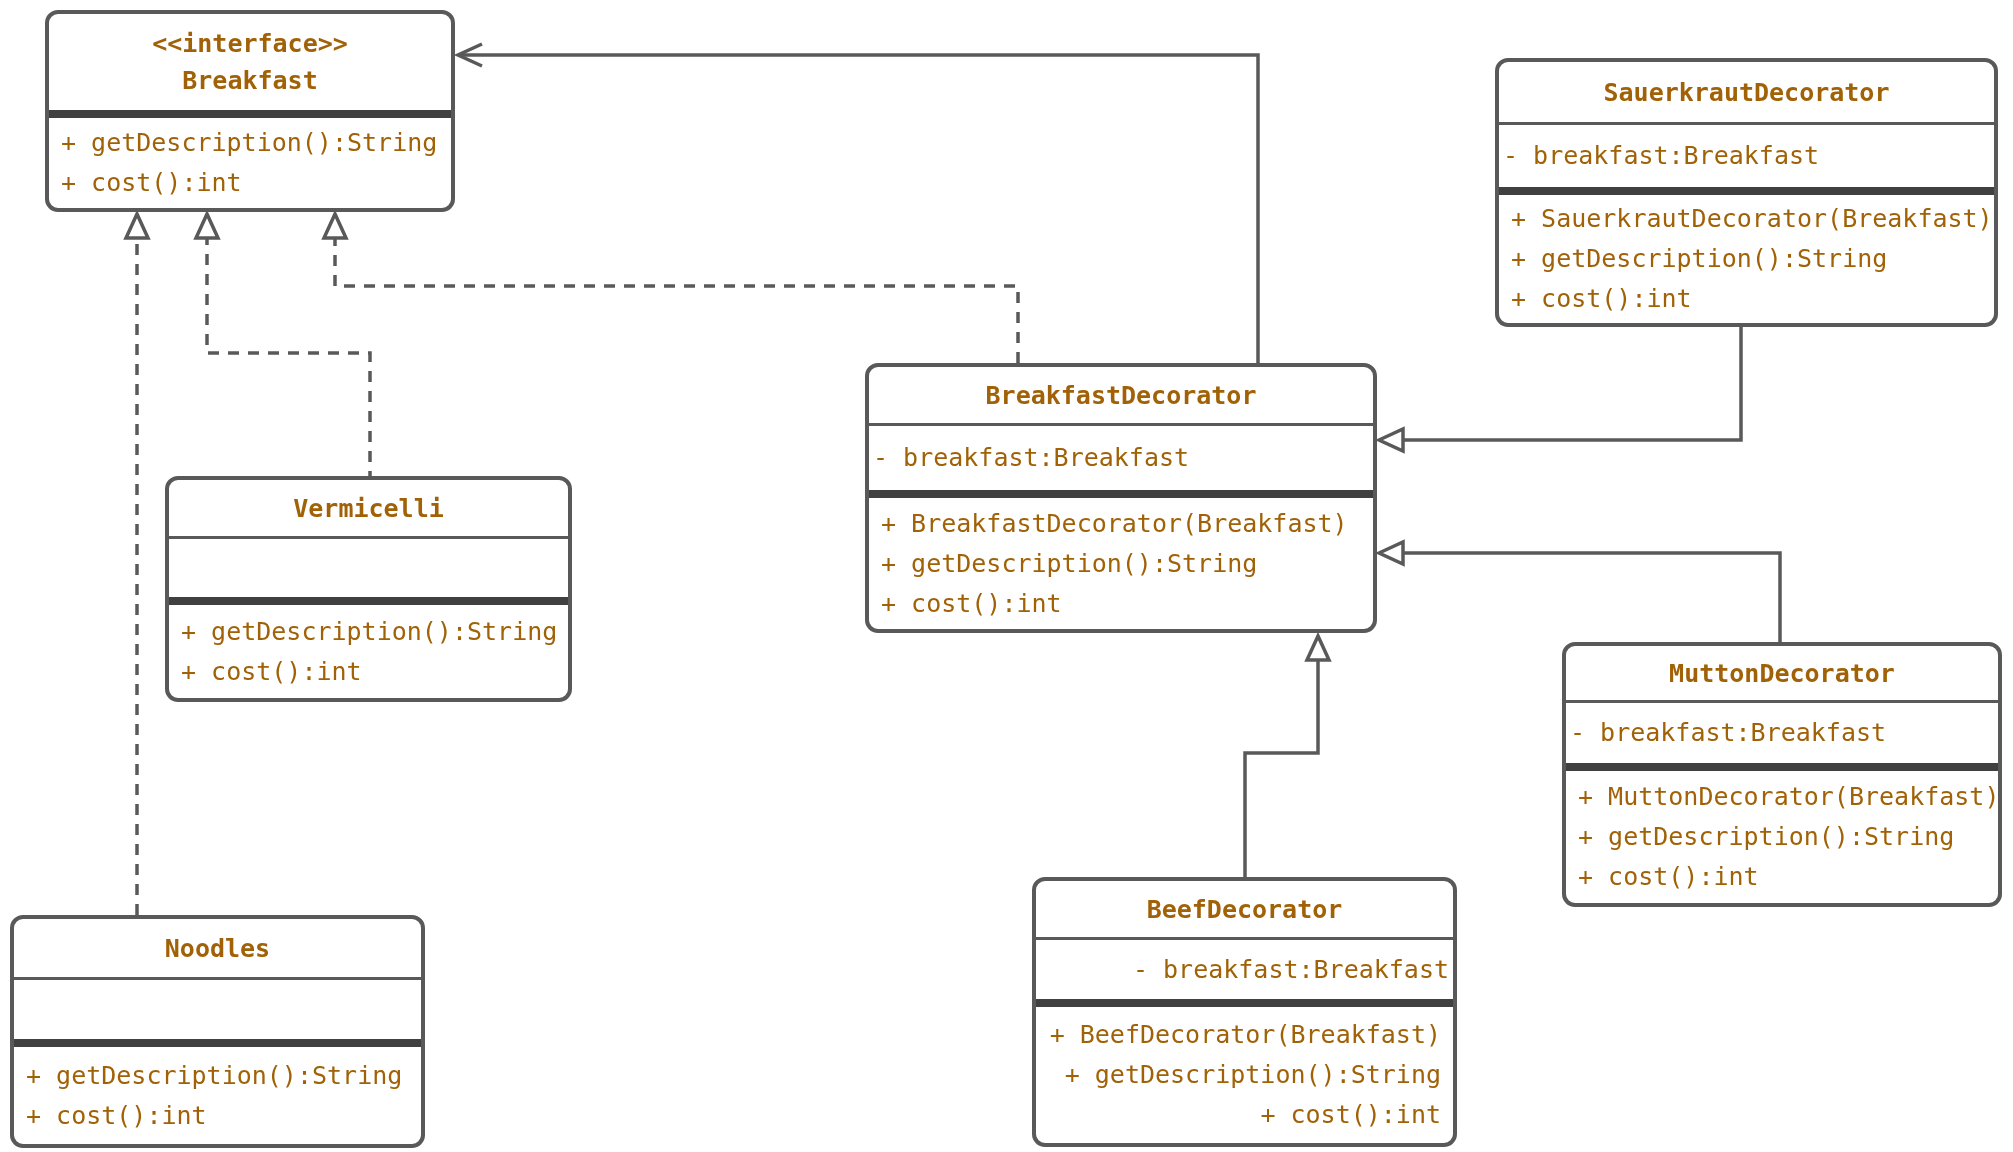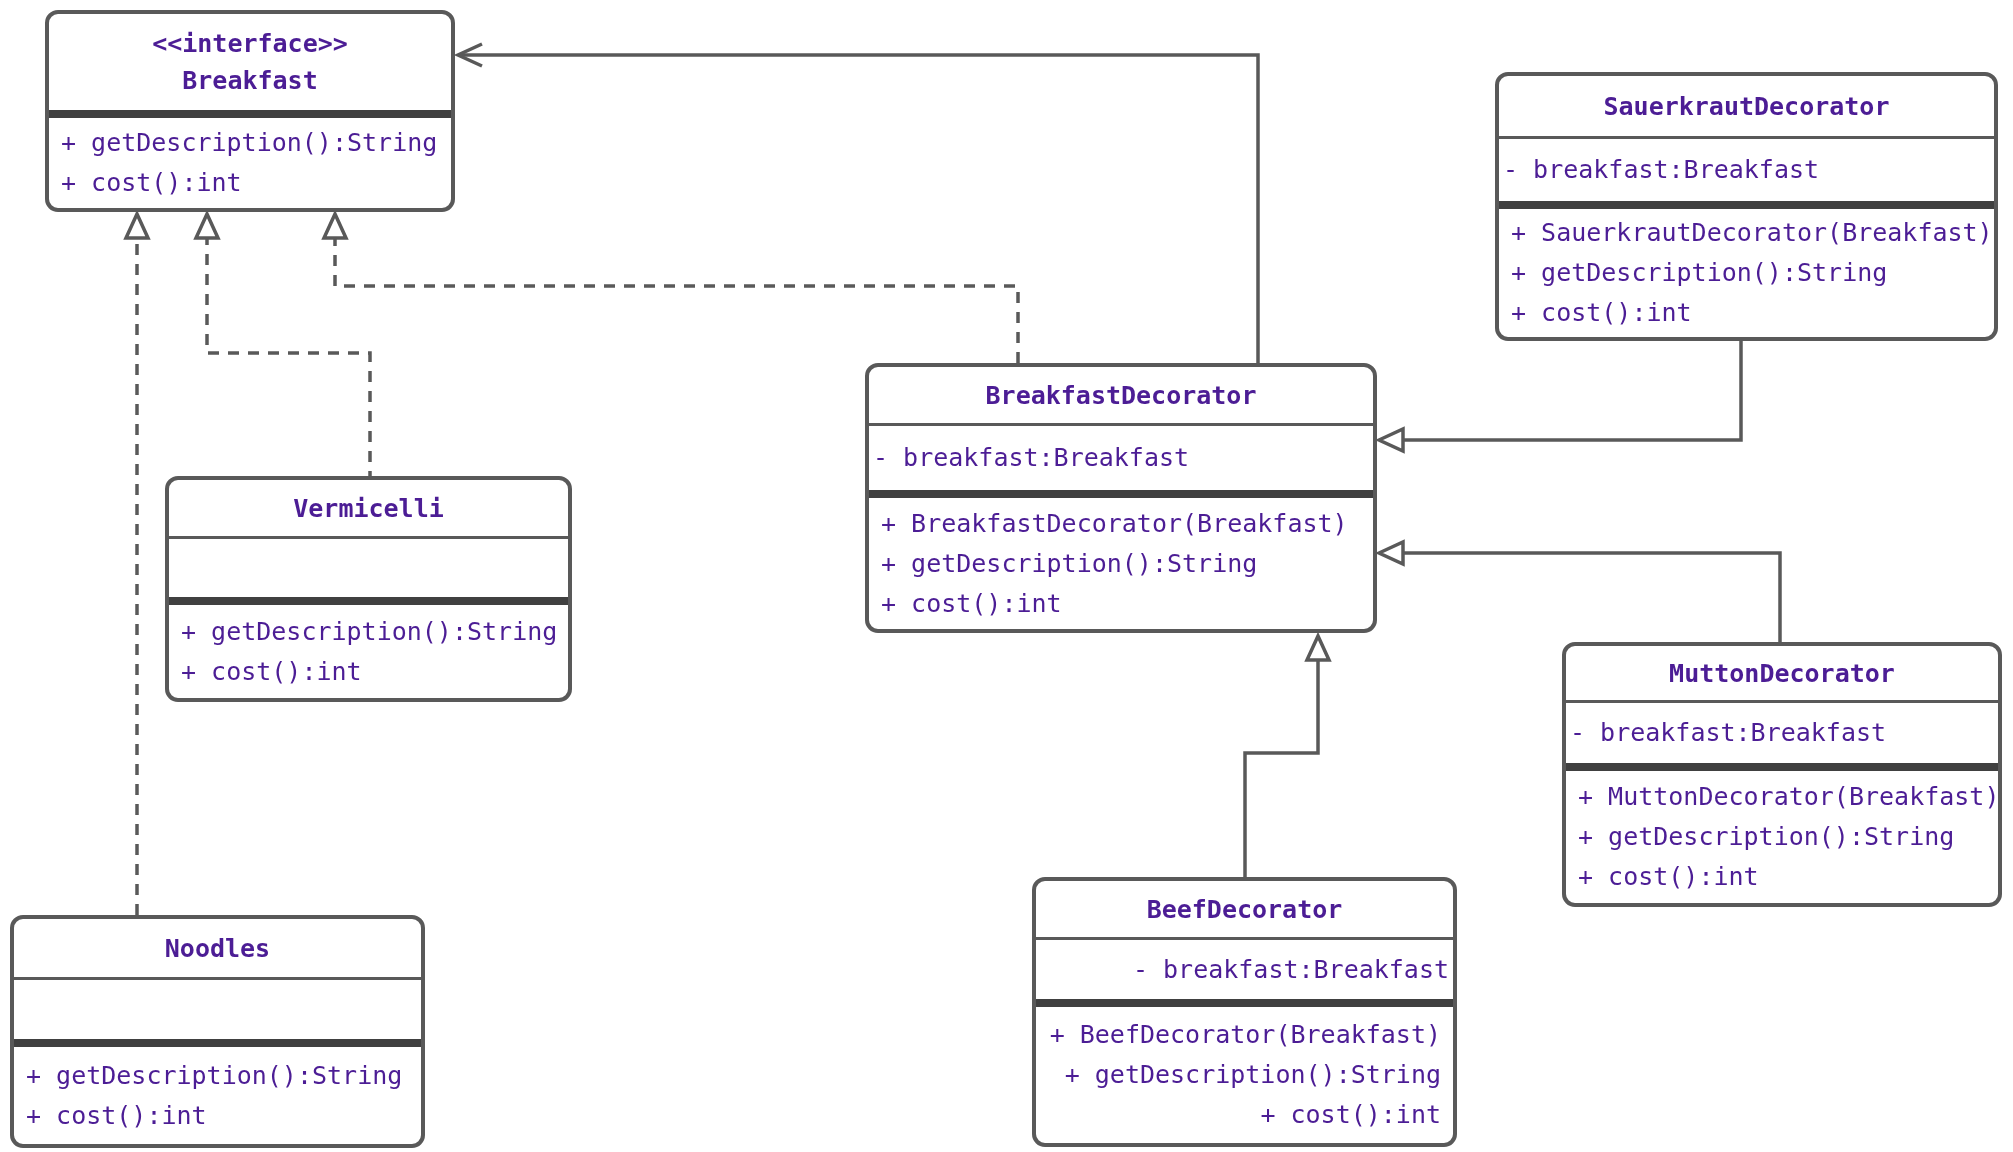--- a/index.html
+++ b/index.html
@@ -6,21 +6,21 @@
     margin: 0;
     padding: 0;
     background: #ffffff;
   }
   #canvas {
     position: relative;
     width: 2013px;
     height: 1152px;
     background: #ffffff;
     font-family: "DejaVu Sans Mono", "Liberation Mono", monospace;
-    color: #4c1d95;
+    color: #a16207;
     overflow: hidden;
   }
   #connector-layer {
     position: absolute;
     left: 0; top: 0;
     width: 2013px;
     height: 1152px;
     pointer-events: none;
   }
   .class-box {
@@ -112,21 +112,21 @@
     <div class="compartment-title" style="height:96px;">
       <div>&lt;&lt;interface&gt;&gt;</div>
       <div>Breakfast</div>
     </div>
     <div class="compartment-methods">
         <div class="member-line">+ getDescription():String</div>
         <div class="member-line">+ cost():int</div>
       </div>
   </div>
 
-  <div class="class-box" style="left:1495px; top:58px; width:503px; height:269px;margin-top:14px;">
+  <div class="class-box" style="left:1495px; top:58px; width:503px; height:269px;">
     <div class="compartment-title" style="height:60px;">
       <div>SauerkrautDecorator</div>
     </div>
     <div class="compartment-attrs" style="height:65px;">
         <div class="member-line">- breakfast:Breakfast</div>
       </div>
     <div class="compartment-methods">
         <div class="member-line">+ SauerkrautDecorator(Breakfast)</div>
         <div class="member-line">+ getDescription():String</div>
         <div class="member-line">+ cost():int</div>

